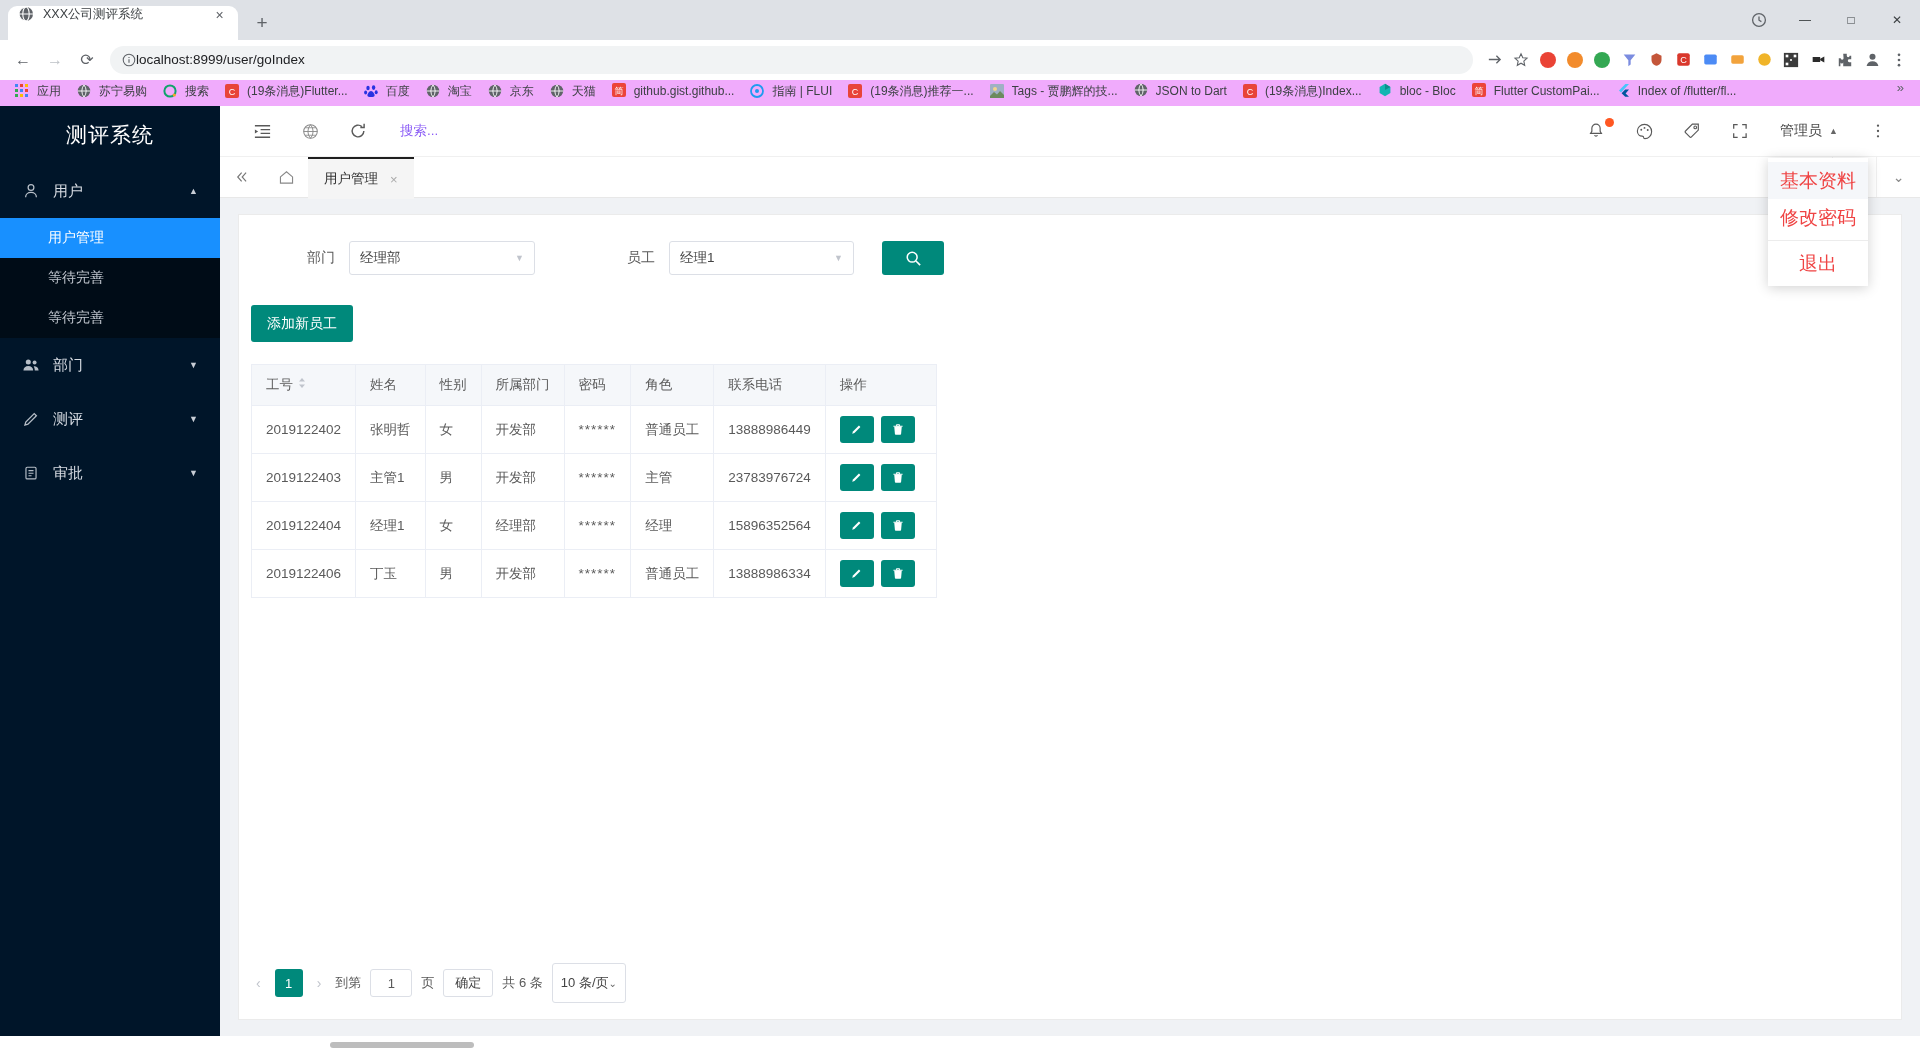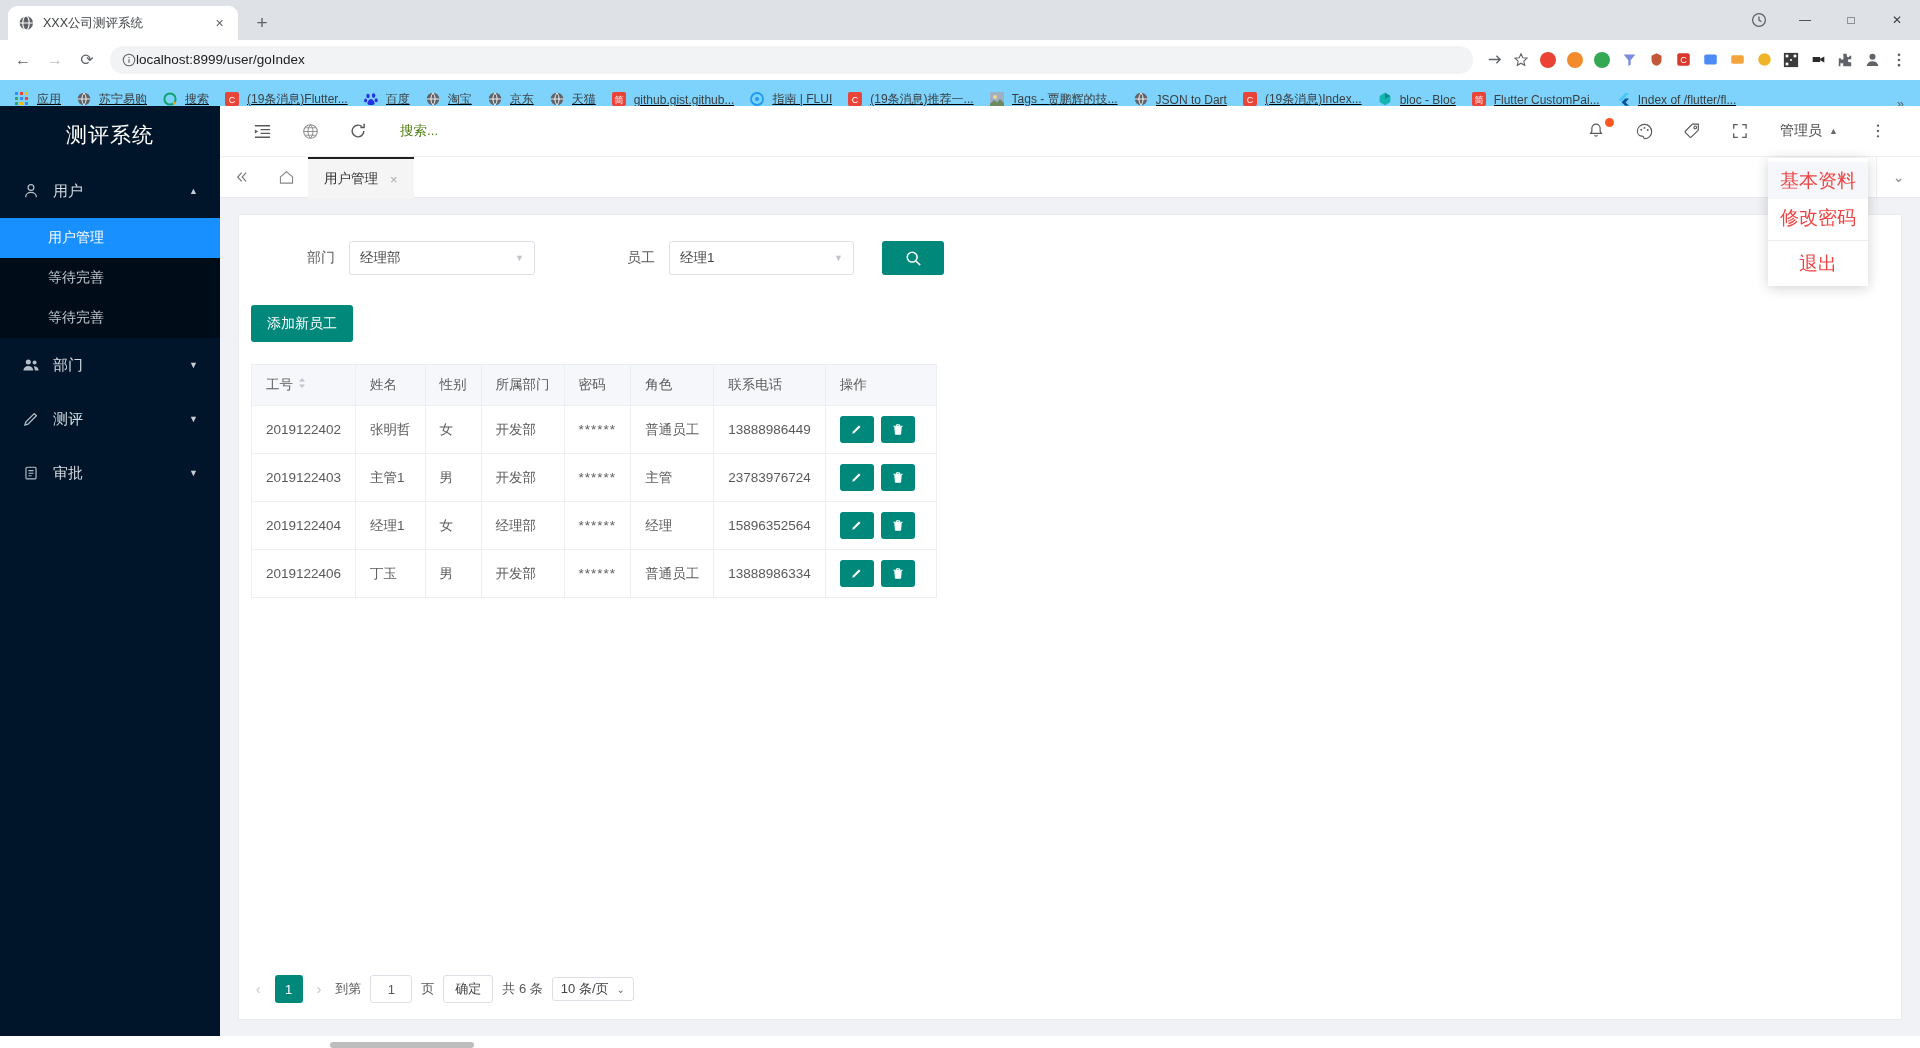--- a/index.html
+++ b/index.html
@@ -12,21 +12,21 @@
 
   
   #browser { width: 1920px; height: 1048px; position: relative; }
 
   .chrome-tabstrip {
     height: 40px; background: #dee1e6; position: relative;
     display: flex; align-items: flex-end; padding-left: 8px;
   }
   .tab {
     height: 34px; width: 230px; background: #fff;
-    border-radius: 9px 9px 0 0; display: flex; align-items: center;
+    border-radius: 9px 9px 0 0; display: flex; align-items: flex-start;
     padding: 0 10px; gap: 9px; position: relative;
   }
   .tab-favicon { width: 16px; height: 16px; flex: none; }
   .tab-title {
     font-size: 12.5px; color: #3c4043; flex: 1;
     white-space: nowrap; overflow: hidden; text-overflow: ellipsis;
   }
   .tab-close {
     width: 17px; height: 17px; display: flex; align-items: center;
     justify-content: center; color: #5f6368; font-size: 14px; flex: none;
@@ -63,24 +63,23 @@
   }
   .omnibox-url { font-size: 13.5px; color: #202124; white-space: nowrap; }
   .omni-icons { display: flex; align-items: center; gap: 1px; }
   .ext-icon {
     width: 26px; height: 26px; display: flex; align-items: center;
     justify-content: center; flex: none;
   }
   .ext-dot { width: 16px; height: 16px; border-radius: 50%; }
 
   .chrome-bookmarks {
-    height: 32px; background: #7dd3fc; display: flex; align-items: flex-end;
+    height: 32px; background: #f0abfc; display: flex; align-items: flex-start;
     padding: 0 8px; gap: 2px; overflow: hidden;
     border-bottom: 1px solid #dadce0;
-    text-decoration: underline;
   }
   .bm {
     display: flex; align-items: center; gap: 6px; padding: 3px 7px;
     border-radius: 4px; flex: none; max-width: 148px;
   }
   .bm-ico { width: 16px; height: 16px; flex: none; position: relative; }
   .bm-label {
     font-size: 12px; color: #3c4043; white-space: nowrap;
     overflow: hidden; text-overflow: ellipsis;
   }
@@ -116,21 +115,21 @@
 
   .topbar {
     height: 50px; background: #fff; display: flex; align-items: center;
     padding: 0 18px; gap: 0;
   }
   .topbar-icon {
     width: 48px; height: 50px; display: flex; align-items: center;
     justify-content: center; color: #5a5a5a; flex: none;
   }
   .topbar-search {
-    font-size: 13.5px; color: #4d7c0f; margin-left: 18px; flex: 1;
+    font-size: 13.5px; color: #8b5cf6; margin-left: 18px; flex: 1;
   }
   .topbar-right { display: flex; align-items: center; gap: 0; position: relative; }
   .badge-dot {
     position: absolute; width: 9px; height: 9px; border-radius: 50%;
     background: #ff5722; top: 12px; right: 6px;
   }
   .user-name {
     display: flex; align-items: center; gap: 7px; font-size: 14px;
     color: #4a4a4a; padding: 0 16px; height: 50px;
   }
@@ -214,23 +213,23 @@
     width: 42px; height: 28px; border: 1px solid #dcdfe6; border-radius: 3px;
     text-align: center; font-size: 13px; color: #5a5a5a;
     display: flex; align-items: center; justify-content: center; background:#fff;
   }
   .pg-confirm {
     height: 28px; border: 1px solid #dcdfe6; border-radius: 3px;
     padding: 0 11px; font-size: 13px; color: #444; display: flex;
     align-items: center; background: #fff;
   }
   .pg-size {
-    height: 24px; border: 1px solid #dcdfe6; border-radius: 3px;
+    height: 40px; border: 1px solid #dcdfe6; border-radius: 3px;
     padding: 0 8px; font-size: 13px; color: #444; display: flex;
-    align-items: center; gap: 8px; background: #fff;
+    align-items: center; gap: 0; background: #fff;
   }
 
   
   .user-menu {
     position: absolute; top: 158px; right: 52px; width: 100px;
     background: #fff; box-shadow: 0 2px 12px rgba(0,0,0,.18);
     z-index: 50; padding: 4px 0;
   }
   .user-menu-item {
     height: 37px; display: flex; align-items: center; justify-content: center;

